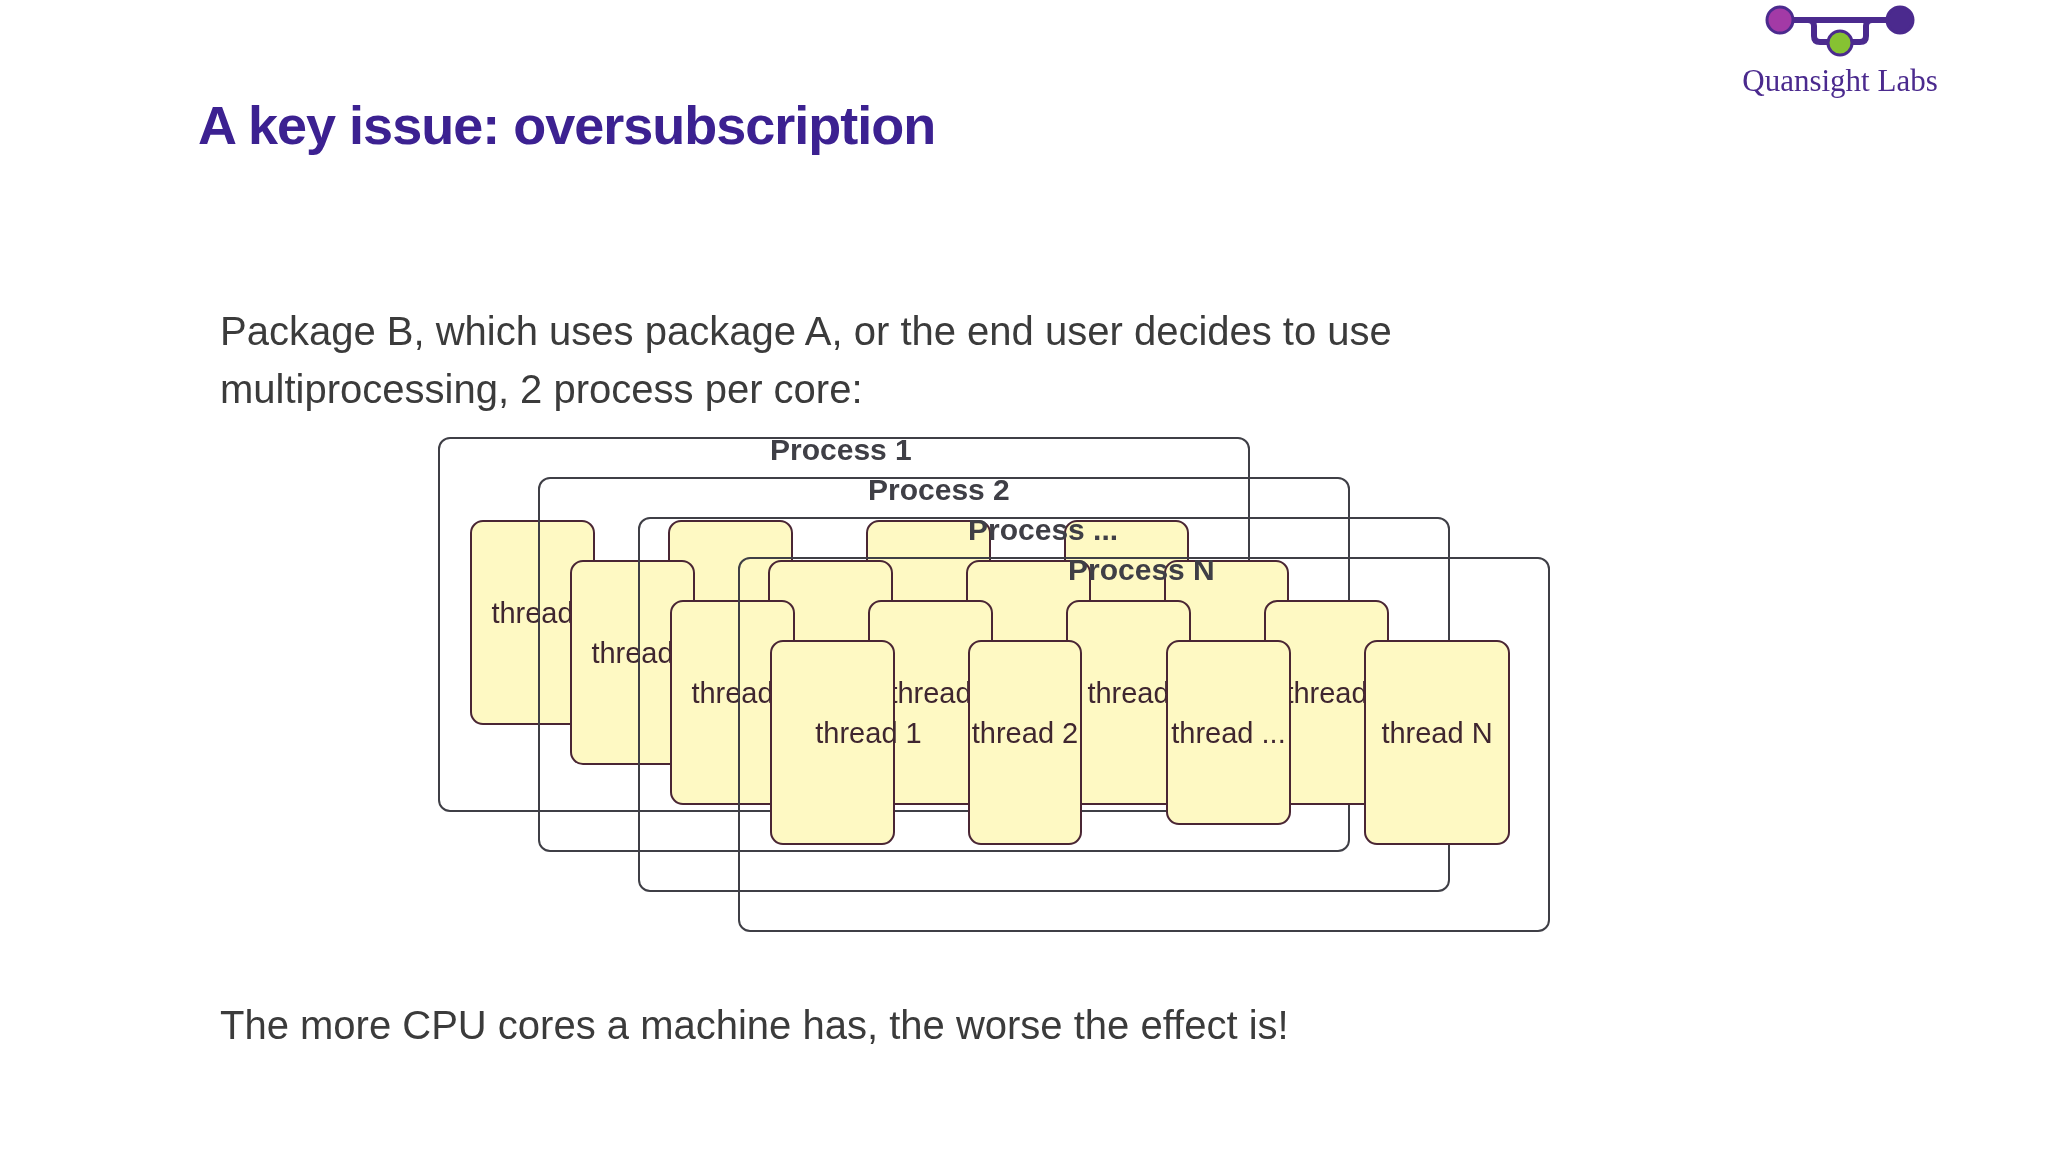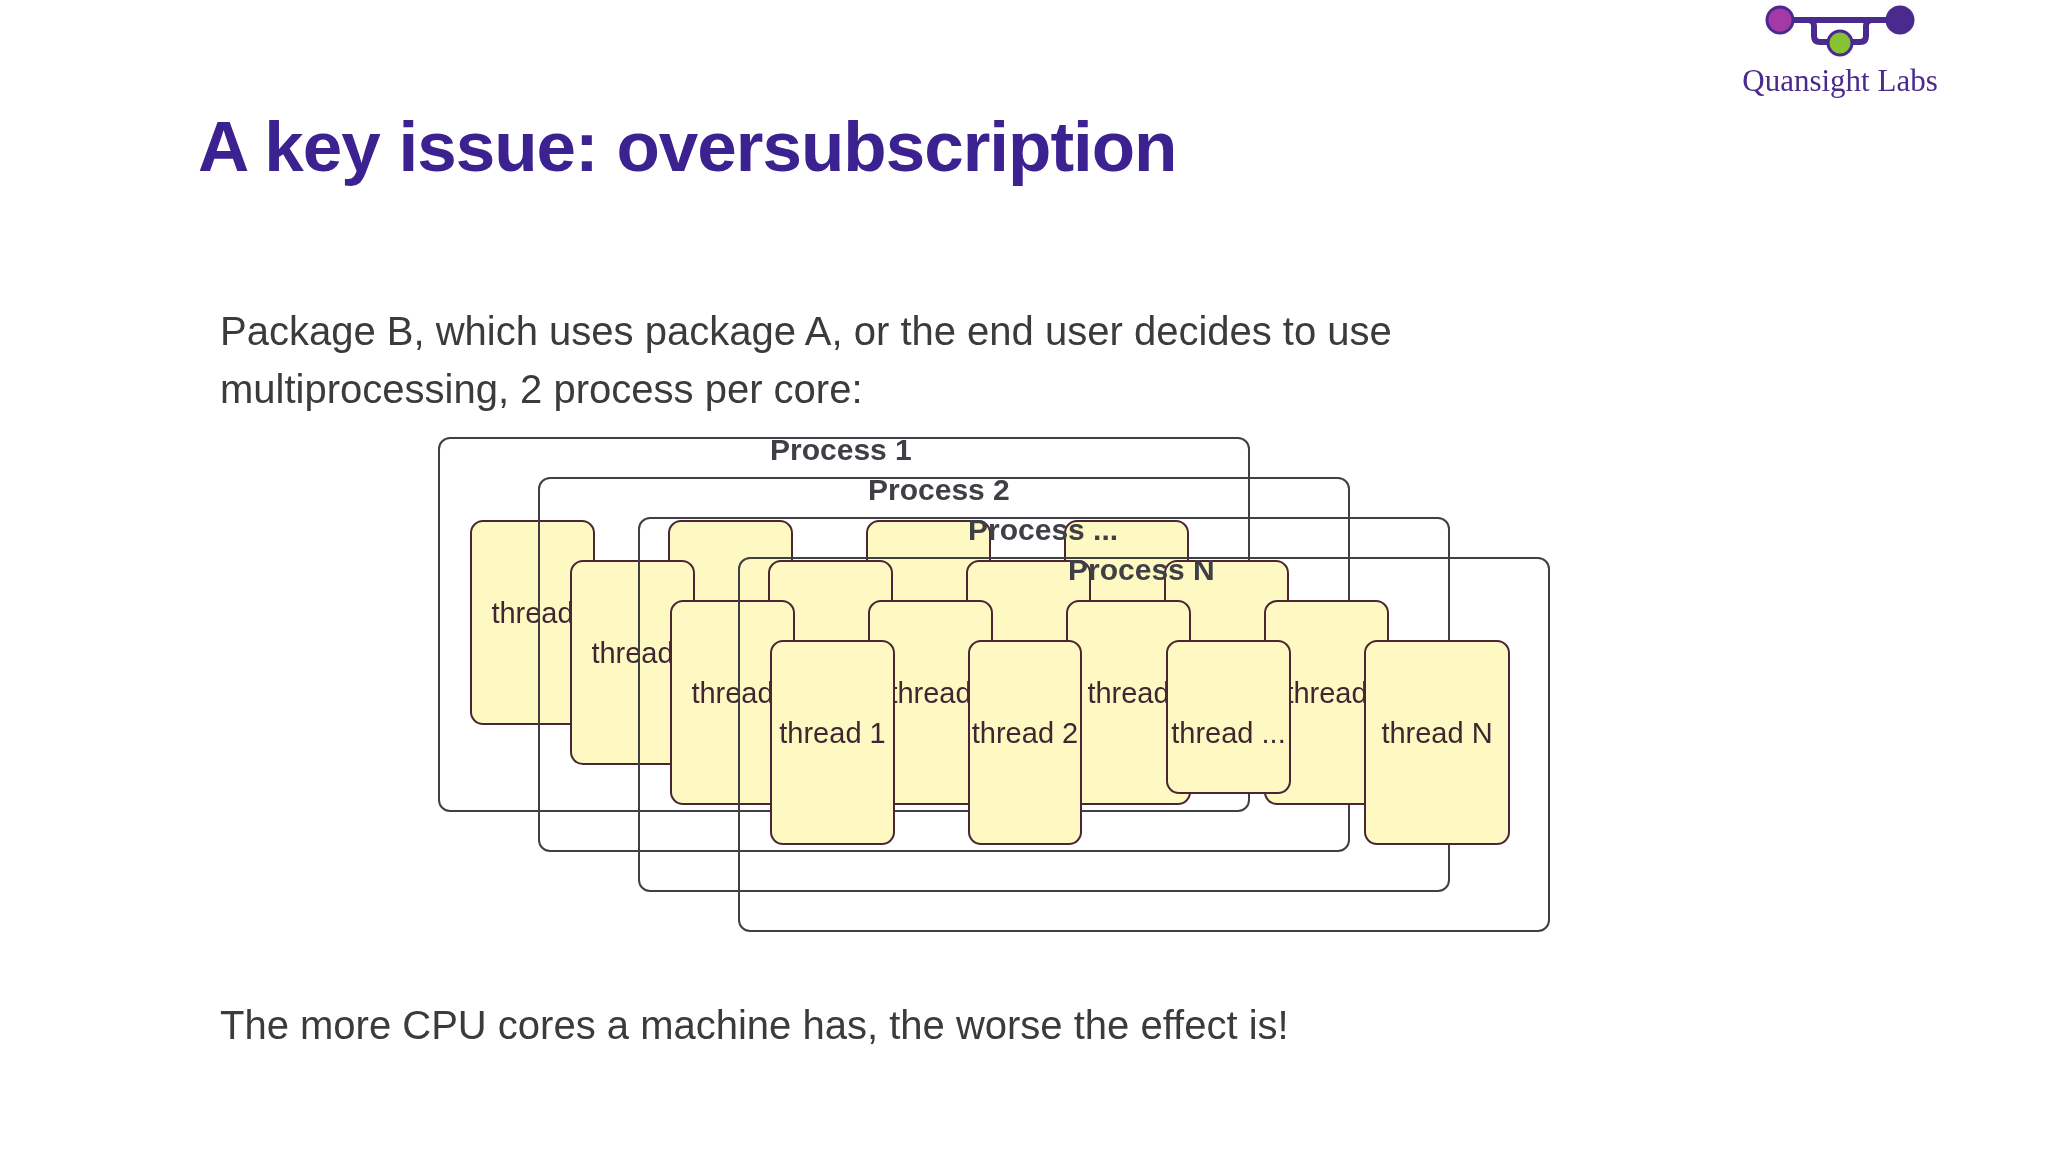--- a/index.html
+++ b/index.html
@@ -43,26 +43,25 @@
     color: #4b2a8e;
     letter-spacing: 0px;
     white-space: nowrap;
   }
 
   
   .slide-title {
     position: absolute;
     left: 198px;
     top: 94px;
-    font-size: 71px;
+    font-size: 54px;
     font-weight: bold;
     color: #3c2191;
     letter-spacing: -1px;
     white-space: nowrap;
-    margin-top: 12px;
   }
 
   
   .body-top {
     position: absolute;
     left: 220px;
     top: 302px;
     width: 1350px;
     font-size: 40px;
     line-height: 58px;
@@ -199,26 +198,26 @@
     </div>
     <div class="thread-box" style="left:844px; top:185px; width:125px; height:205px;">
       <div class="thread-label" style="top:75px;">thread</div>
     </div>
   </div>
 
   <div class="proc-layer">
     <div class="proc-box" style="left:318px; top:142px; width:812px; height:375px;"></div>
     <div class="proc-label" style="left:648px; top:138px;">Process N</div>
     <div class="thread-box" style="left:350px; top:225px; width:125px; height:205px;">
-      <div class="thread-label" style="top:75px;">thread 1</div>
+      <div class="thread-label" style="top:75px;padding-left:36px;">thread 1</div>
     </div>
     <div class="thread-box" style="left:548px; top:225px; width:114px; height:205px;">
       <div class="thread-label" style="top:75px;">thread 2</div>
     </div>
-    <div class="thread-box" style="left:746px; top:225px; width:125px; height:154px;">
+    <div class="thread-box" style="left:746px; top:225px; width:125px; height:185px;">
       <div class="thread-label" style="top:75px;">thread ...</div>
     </div>
     <div class="thread-box" style="left:944px; top:225px; width:146px; height:205px;">
       <div class="thread-label" style="top:75px;">thread N</div>
     </div>
   </div>
 
 </div>
 
 <div class="body-bottom">The more CPU cores a machine has, the worse the effect is!</div>

